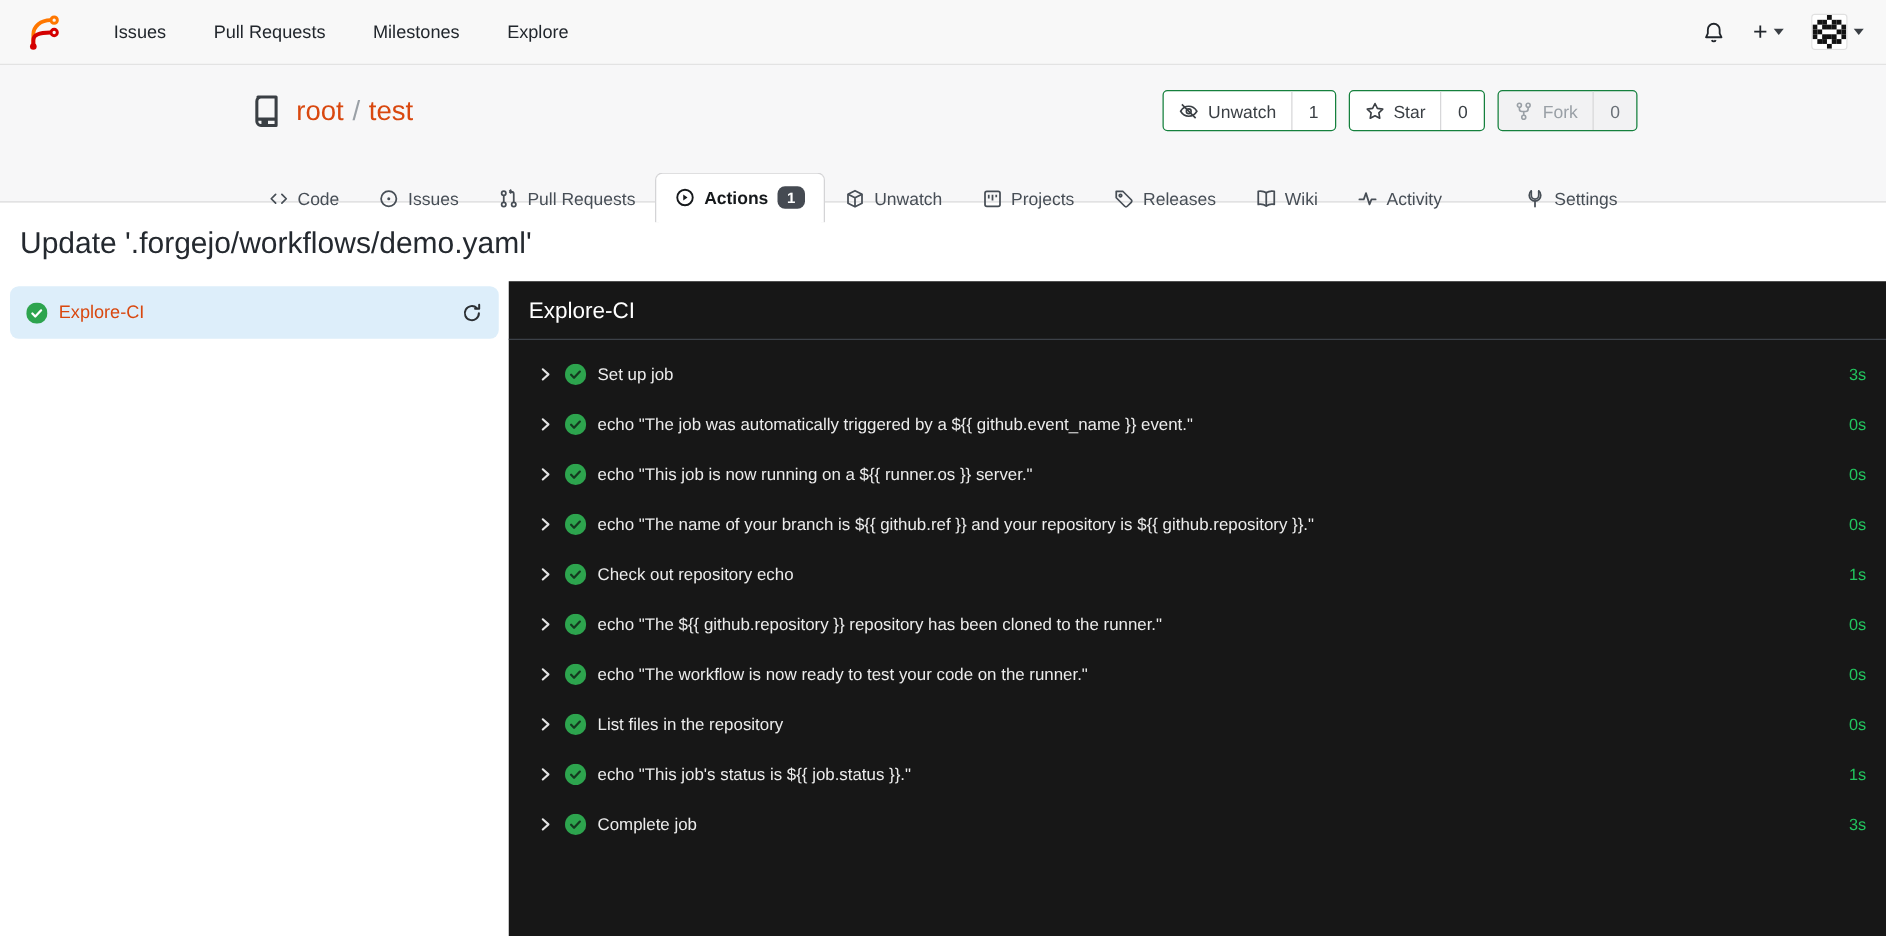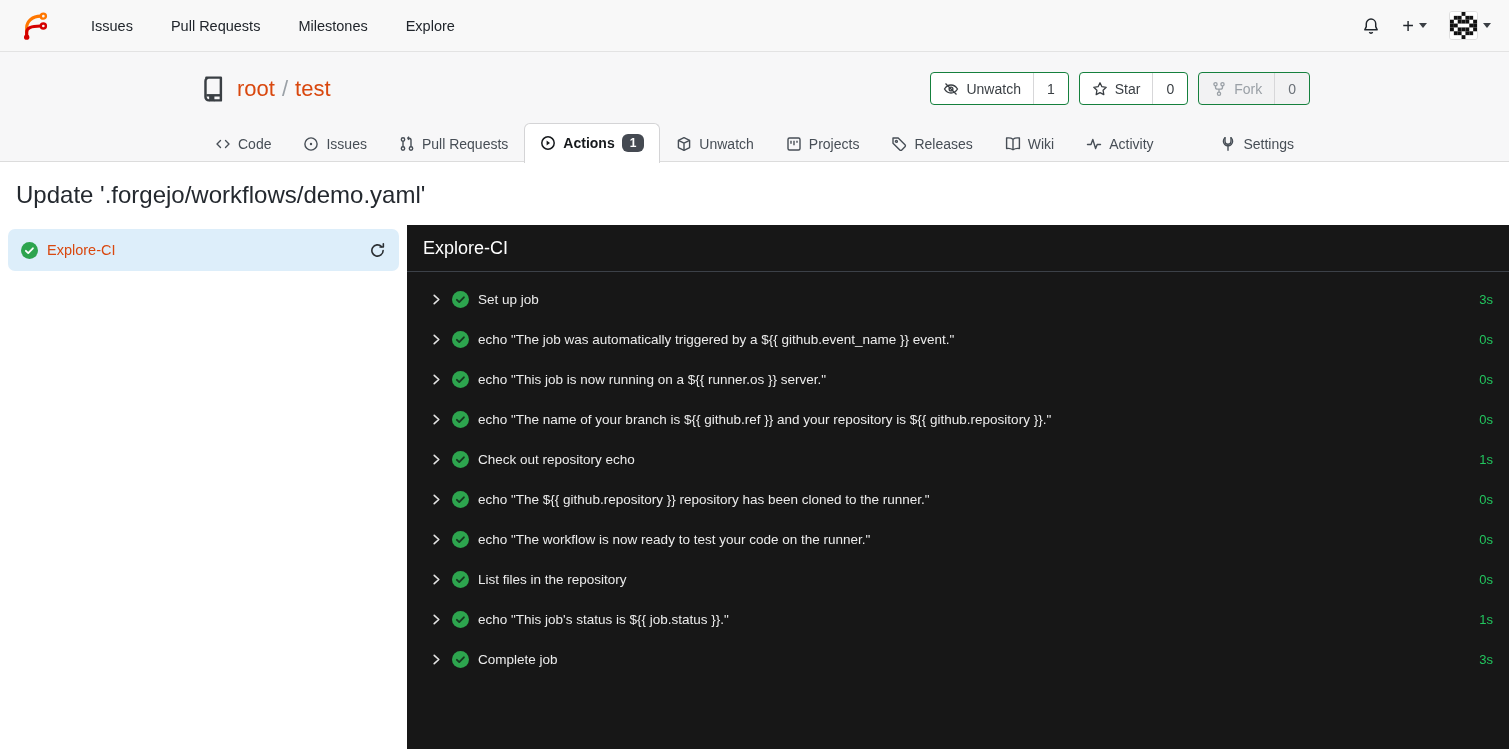--- a/index.html
+++ b/index.html
@@ -42,21 +42,21 @@
     display:flex; align-items:stretch; background:#fff;
     border:1px solid #15803d; border-radius:4px; overflow:hidden;
     font-size:14px; color:#3a3f44; cursor:pointer; height:33px;
   }
   .seg-btn .seg-main { display:flex; align-items:center; gap:7px; padding:0 12px; }
   .seg-btn .seg-count { display:flex; align-items:center; padding:0 13px; border-left:1px solid #d7d7d9; }
   .seg-btn.disabled { background:#f2f2f3; color:#9aa0a6; cursor:default; }
   .seg-btn.disabled .seg-count { color:#6a7077; }
 
   
-  .tabs { display:flex; align-items:flex-end; margin-top:16px; position:relative; top:2px; }
+  .tabs { display:flex; align-items:flex-end; margin-top:16px; position:relative; top:17px; }
   .tab {
     display:flex; align-items:center; gap:7px;
     padding:10px 15px 11px 15px; font-size:14px; color:#474e56;
     cursor:pointer; border:1px solid transparent; border-bottom:none;
     border-radius:6px 6px 0 0; text-decoration:none;
   }
   .tab.active {
     background:#fff; border-color:#d4d4d6; color:#16191c; font-weight:700;
   }
   .tab .badge {

